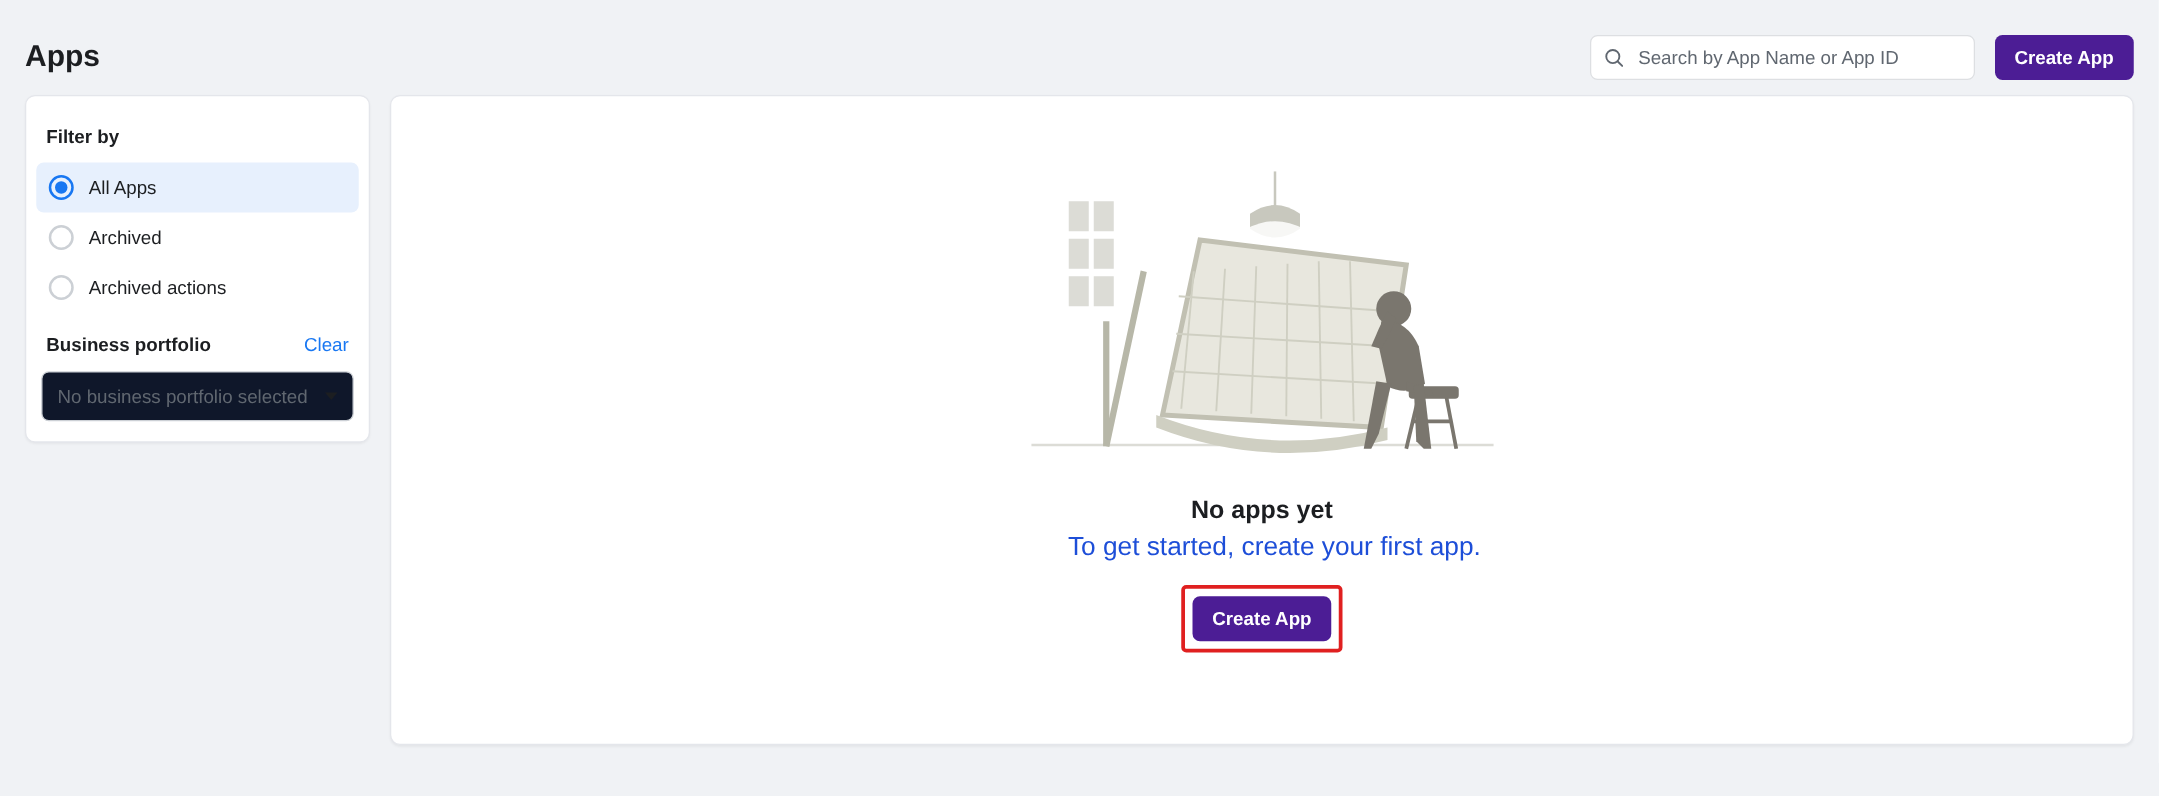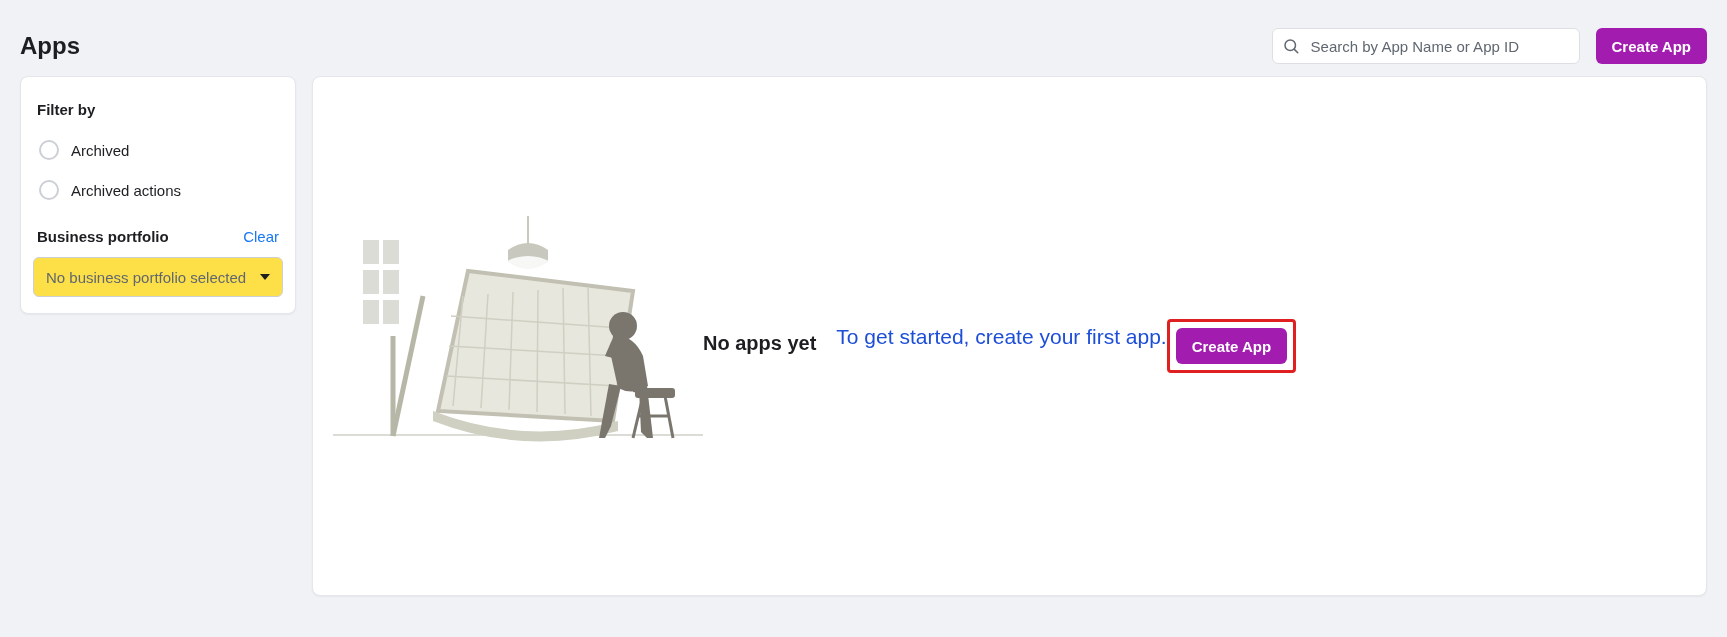--- a/index.html
+++ b/index.html
@@ -43,21 +43,21 @@
     position: absolute;
     left: 10px;
     top: 50%;
     transform: translateY(-50%);
     width: 18px;
     height: 18px;
     color: #606770;
     pointer-events: none;
   }
   .btn-primary {
-    background: #a21caf;
+    background: #4c1d95;
     color: #fff;
     font-weight: 700;
     font-size: 15px;
     border: none;
     border-radius: 6px;
     height: 36px;
     padding: 0 16px;
     cursor: pointer;
   }
 
@@ -136,37 +136,37 @@
     border: 1px solid #ccd0d5;
     border-radius: 6px;
     height: 40px;
     display: flex;
     align-items: center;
     justify-content: space-between;
     padding: 0 12px;
     font-size: 15px;
     color: #606770;
     cursor: pointer;
-    background: #fde047;
+    background: #0f172a;
   }
   .caret-down {
     width: 0; height: 0;
     border-left: 5px solid transparent;
     border-right: 5px solid transparent;
     border-top: 6px solid #1c1e21;
   }
 
   .main-panel {
     flex: 1;
     background: #fff;
     border: 1px solid #e4e6eb;
     border-radius: 8px;
     min-height: 520px;
     display: flex;
-    flex-direction: row;
+    flex-direction: column;
     align-items: center;
     padding: 60px 20px 40px 20px;
     box-shadow: 0 1px 2px rgba(0,0,0,0.05);
   }
   .illustration {
     width: 370px;
     height: 230px;
     margin-bottom: 30px;
   }
   .empty-title {
@@ -204,20 +204,24 @@
     <input class="search-input" type="text" placeholder="Search by App Name or App ID" style="">
   </div>
   <button class="btn-primary">Create App</button>
 </div>
 
 <div class="body-row">
 
   <div class="sidebar">
     <div class="sidebar-section-title">Filter by</div>
 
+    <div class="filter-option selected">
+      <span class="radio"></span>
+      <span>All Apps</span>
+    </div>
     <div class="filter-option">
       <span class="radio"></span>
       <span>Archived</span>
     </div>
     <div class="filter-option">
       <span class="radio"></span>
       <span>Archived actions</span>
     </div>
 
     <div class="portfolio-header">

